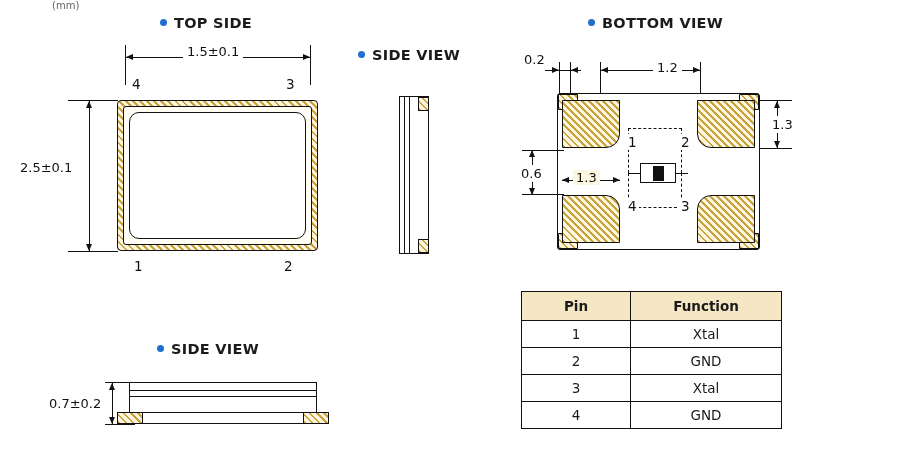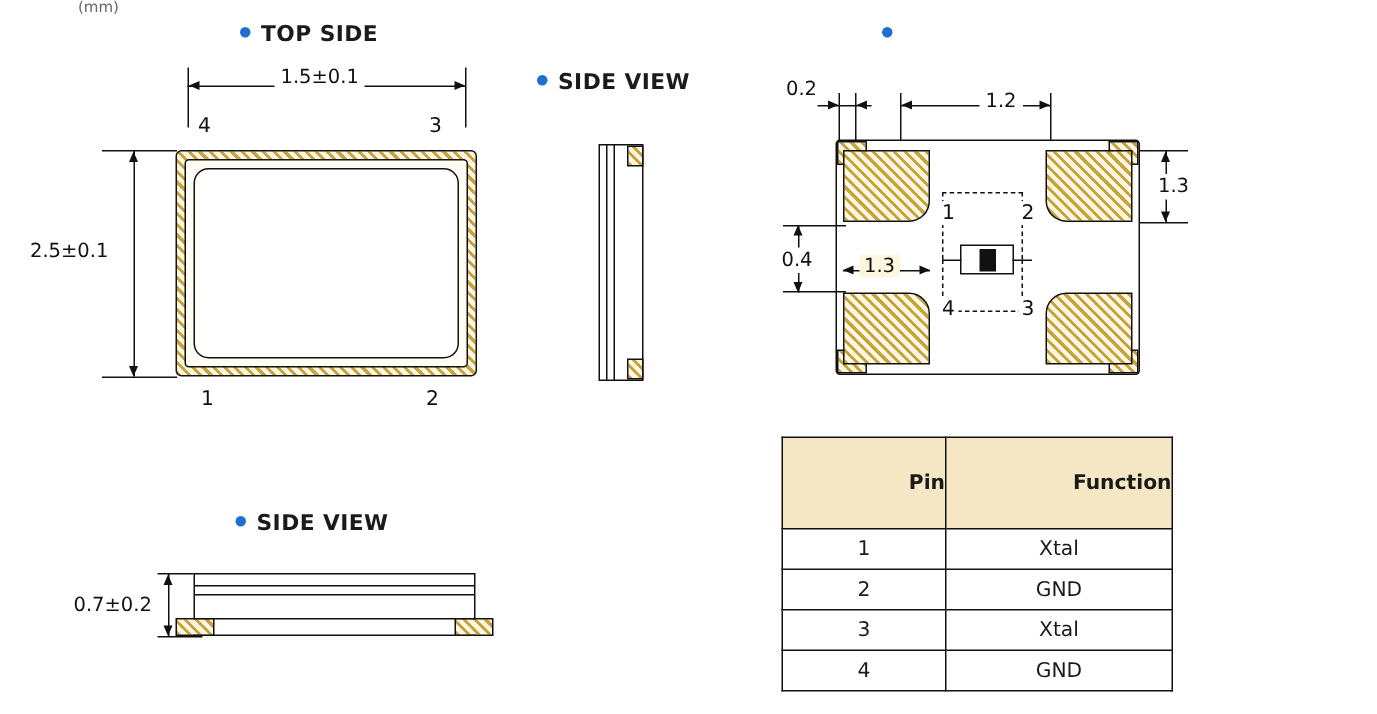--- a/index.html
+++ b/index.html
@@ -60,21 +60,21 @@
     background:repeating-linear-gradient(45deg,#caa23c 0 2px,#fdf6e0 2px 5px);
   }
 
   
   table.pinmap{
     border-collapse:collapse;
     font-size:13.5px;
   }
   table.pinmap th{
     background:#f5e7c3;border:1px solid #111;font-weight:bold;
-    padding:22px 0;text-align:right;margin-left:20px;
+    padding:6px 0;text-align:center;margin-left:20px;
   }
   table.pinmap td{
     border:1px solid #111;padding:5px 0;text-align:center;background:#fff;
   }
   .col-pin{width:108px;}
   .col-fn{width:150px;}
 </style>
 </head>
 <body>
 
@@ -116,21 +116,21 @@
 
   <div class="abs" style="left:3px;top:0px;width:30px;height:158px;border:1px solid #111;box-sizing:border-box;background:#fff;"></div>
   <div class="abs" style="left:8px;top:0px;width:1px;height:158px;background:#111;"></div>
   <div class="abs" style="left:13px;top:0px;width:1px;height:158px;background:#111;"></div>
 
   <div class="abs" style="left:22px;top:1px;width:11px;height:14px;border:1px solid #111;box-sizing:border-box;background:repeating-linear-gradient(45deg,#caa23c 0 2px,#fdf6e0 2px 5px);"></div>
   <div class="abs" style="left:22px;top:143px;width:11px;height:14px;border:1px solid #111;box-sizing:border-box;background:repeating-linear-gradient(45deg,#caa23c 0 2px,#fdf6e0 2px 5px);"></div>
 </div>
 
 <div class="abs title" style="left:588px;top:15px;">
-  <span class="bullet"></span>
+  <span class="bullet"></span><span>BOTTOM VIEW</span>
 </div>
 
 <div class="abs dim" style="left:524px;top:52px;">0.2</div>
 <div class="abs vline" style="left:559px;top:62px;height:36px;"></div>
 <div class="abs vline" style="left:570px;top:62px;height:36px;"></div>
 <div class="abs hline" style="left:545px;top:70px;width:36px;"></div>
 <div class="ah ah-r abs" style="left:552px;top:66.5px;"></div>
 <div class="ah ah-l abs" style="left:571px;top:66.5px;"></div>
 
 <div class="abs vline" style="left:600px;top:62px;height:36px;"></div>
@@ -171,21 +171,21 @@
 <div class="abs vline" style="left:777px;top:100px;height:48px;"></div>
 <div class="ah ah-u abs" style="left:773.5px;top:101px;"></div>
 <div class="ah ah-d abs" style="left:773.5px;top:141px;"></div>
 <div class="abs dim" style="left:769px;top:116px;background:#fff;padding:1px 3px;">1.3</div>
 
 <div class="abs vline" style="left:532px;top:150px;height:45px;"></div>
 <div class="ah ah-u abs" style="left:528.5px;top:150px;"></div>
 <div class="ah ah-d abs" style="left:528.5px;top:188px;"></div>
 <div class="abs hline" style="left:522px;top:150px;width:42px;"></div>
 <div class="abs hline" style="left:522px;top:194px;width:42px;"></div>
-<div class="abs dim" style="left:518px;top:165px;background:#fff;padding:1px 3px;">0.4</div>
+<div class="abs dim" style="left:518px;top:165px;background:#fff;padding:1px 3px;">0.6</div>
 
 <div class="abs hline" style="left:562px;top:180px;width:58px;"></div>
 <div class="ah ah-l abs" style="left:562px;top:176.5px;"></div>
 <div class="ah ah-r abs" style="left:613px;top:176.5px;"></div>
 <div class="abs dim" style="left:573px;top:170px;background:#fdf6e0;padding:0 3px;">1.3</div>
 
 <div class="abs title" style="left:157px;top:341px;">
   <span class="bullet"></span><span>SIDE VIEW</span>
 </div>
 

